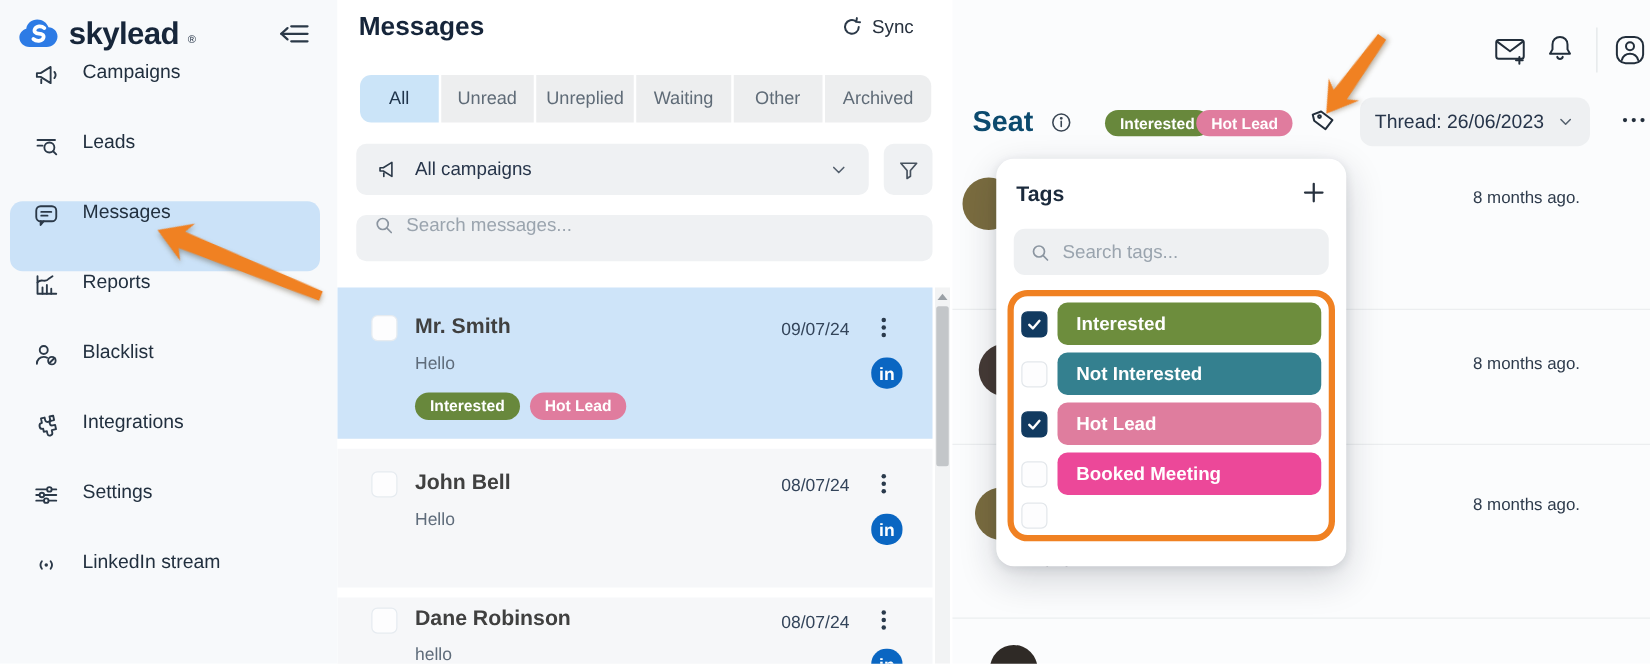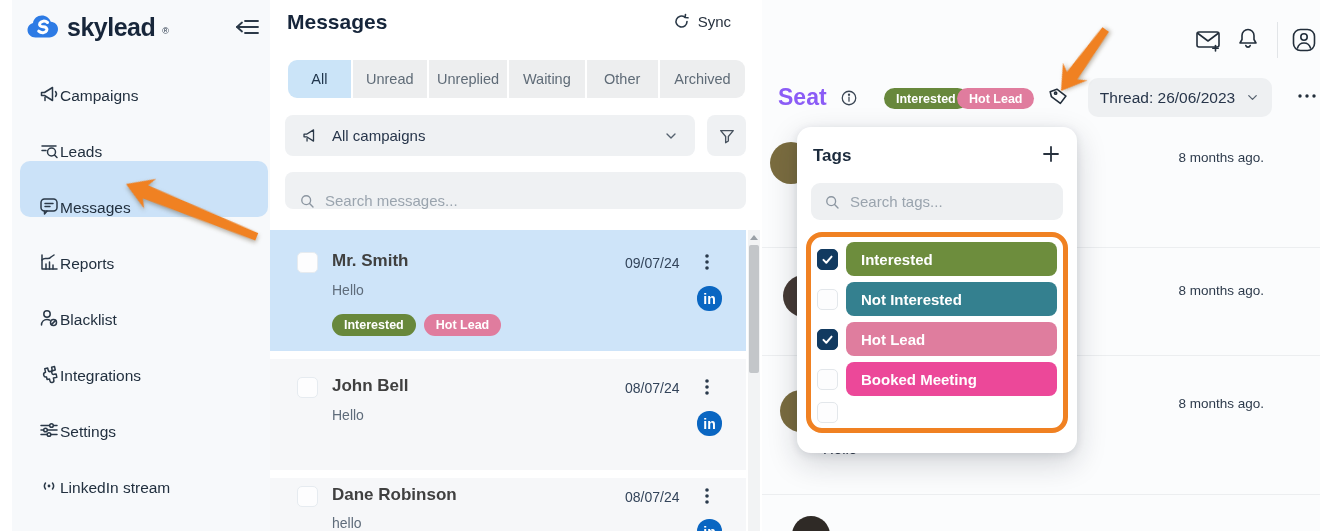--- a/index.html
+++ b/index.html
@@ -1,46 +1,46 @@
 <!DOCTYPE html>
 <html><head>
 <meta charset="utf-8">
 <style>
   * { margin:0; padding:0; box-sizing:border-box; }
   html,body { width:1320px; height:531px; }
   body { font-family:"Liberation Sans", sans-serif; background:#fff; position:relative; overflow:hidden; color:#1e2c3c; }
   .canvas { position:absolute; inset:0; width:1320px; height:531px; background:#fff; }
 
   
-  .sidebar { position:absolute; left:12px; top:0; width:270px; height:531px; background:#f7f9fb; }
+  .sidebar { position:absolute; left:0; top:0; width:270px; height:531px; background:#f7f9fb; }
   .logo-row { position:absolute; left:14px; top:12px; display:flex; align-items:flex-start; gap:7px; }
   .brand-name { font-size:25px; font-weight:800; color:#17263a; letter-spacing:-0.5px; line-height:30px; }
   .brand-mark { font-size:9px; color:#17263a; margin-top:14px; }
   .collapse-btn { position:absolute; left:221px; top:13px; width:28px; height:28px; cursor:pointer; }
   .nav { position:absolute; top:49px; left:0; width:270px; }
-  .nav-item { height:56px; display:flex; align-items:flex-end; padding-left:18px; margin:0 14px 0 8px; border-radius:10px; cursor:pointer; }
+  .nav-item { height:56px; display:flex; align-items:flex-start; gap:18px; padding-left:18px; margin:0 14px 0 8px; border-radius:10px; cursor:pointer; }
   .nav-item.active { background:#cbe2f8; }
   .nav-label { font-size:15.5px; font-weight:500; color:#22303f; }
   .icon { flex:0 0 auto; display:inline-flex; }
   .icon svg { stroke:#2b3948; fill:none; stroke-width:1.5; stroke-linecap:round; stroke-linejoin:round; }
 
   
   .list-panel { position:absolute; left:270px; top:0; width:492px; height:531px; background:#fff; }
   .panel-title { position:absolute; left:17px; top:10px; font-size:21px; font-weight:700; color:#16253a; }
   .sync-btn { position:absolute; right:31px; top:13px; display:flex; align-items:center; gap:8px; cursor:pointer; }
   .sync-label { font-size:15px; color:#27313e; }
   .tabs { position:absolute; left:18px; top:60px; width:457px; height:38px; display:flex; gap:2px; }
   .tab { display:flex; align-items:center; justify-content:center; background:#edeeef; color:#5f6b77; font-size:14.5px; cursor:pointer; }
   .tab:first-child { border-radius:9px 0 0 9px; }
   .tab:last-child { border-radius:0 9px 9px 0; }
   .tab.active { background:#cbe4f8; color:#20354c; }
   .campaign-select { position:absolute; left:15px; top:115px; width:410px; height:41px; background:#eff1f3; border-radius:8px; display:flex; align-items:center; gap:12px; padding:0 16px; cursor:pointer; }
   .campaign-value { flex:1; font-size:15px; color:#27354a; }
   .filter-btn { position:absolute; left:437px; top:115px; width:39px; height:41px; background:#eff1f3; border-radius:8px; display:flex; align-items:center; justify-content:center; cursor:pointer; }
-  .search-box { position:absolute; left:15px; top:172px; width:461px; height:37px; background:#eff1f3; border-radius:8px; display:flex; align-items:flex-end; gap:10px; padding:0 14px; }
+  .search-box { position:absolute; left:15px; top:172px; width:461px; height:37px; background:#eff1f3; border-radius:8px; display:flex; align-items:flex-start; gap:10px; padding:0 14px; }
   .search-box input { border:none; outline:none; background:transparent; font-size:15px; color:#27354a; width:100%; font-family:"Liberation Sans",sans-serif; }
   .search-box input::placeholder { color:#9aa4ae; }
 
   .convo-list { position:absolute; left:0; top:230px; width:476px; }
   .convo-row { position:relative; width:476px; background:#f6f7f9; margin-bottom:8px; }
   .convo-row.selected { background:#cee4f9; }
   .row-check { position:absolute; left:27px; width:21px; height:21px; background:#fdfdfe; border:1px solid #e6ebf0; border-radius:5px; cursor:pointer; }
   .convo-name { position:absolute; left:62px; font-size:17px; font-weight:600; color:#404040; }
   .convo-date { position:absolute; left:355px; font-size:14px; color:#33445a; }
   .kebab { position:absolute; left:428px; cursor:pointer; }
@@ -48,21 +48,21 @@
   .pill { display:inline-flex; align-items:center; height:22px; padding:0 12px; border-radius:12px; color:#fff; font-size:12.5px; font-weight:600; }
   .convo-tags { position:absolute; left:62px; display:flex; gap:8px; }
   .li-badge { position:absolute; left:427px; width:25px; height:25px; border-radius:12px; display:flex; align-items:center; justify-content:center; color:#fff; font-weight:700; font-size:14px; cursor:pointer; }
 
   .scrollbar { position:absolute; left:478px; top:230px; width:12px; height:301px; background:#f2f3f4; }
   .scroll-up { position:absolute; left:2px; top:5px; width:0; height:0; border-left:4px solid transparent; border-right:4px solid transparent; border-bottom:5px solid #9aa0a6; }
   .scroll-thumb { position:absolute; left:1px; top:15px; width:10px; height:128px; background:#c3c6c9; border-radius:2px; cursor:grab; }
 
   
   .thread-panel { position:absolute; left:762px; top:0; width:558px; height:531px; background:#fbfcfd; }
-  .thread-title { position:absolute; left:16px; top:84px; font-size:23px; font-weight:600; color:#8b5cf6; }
+  .thread-title { position:absolute; left:16px; top:84px; font-size:23px; font-weight:600; color:#0c4a6e; }
   .info-i { position:absolute; left:78px; top:89px; cursor:pointer; }
   .hdr-tag1 { position:absolute; left:122px; top:88px; height:21px; }
   .hdr-tag2 { position:absolute; left:195px; top:88px; height:21px; }
   .tag-btn { position:absolute; left:285px; top:85px; cursor:pointer; }
   .thread-pill { position:absolute; left:326px; top:78px; width:184px; height:39px; background:#eef0f2; border-radius:10px; display:flex; align-items:center; justify-content:center; gap:10px; cursor:pointer; }
   .thread-pill-label { font-size:15.5px; color:#27354a; }
   .dots-menu { position:absolute; left:531px; top:88px; cursor:pointer; padding:4px; }
   .divider { position:absolute; left:0; width:558px; height:1px; background:#eceef0; }
   .avatar { position:absolute; border-radius:50%; }
   .msg-time { position:absolute; right:56px; font-size:13.5px; color:#2e3b4c; }

